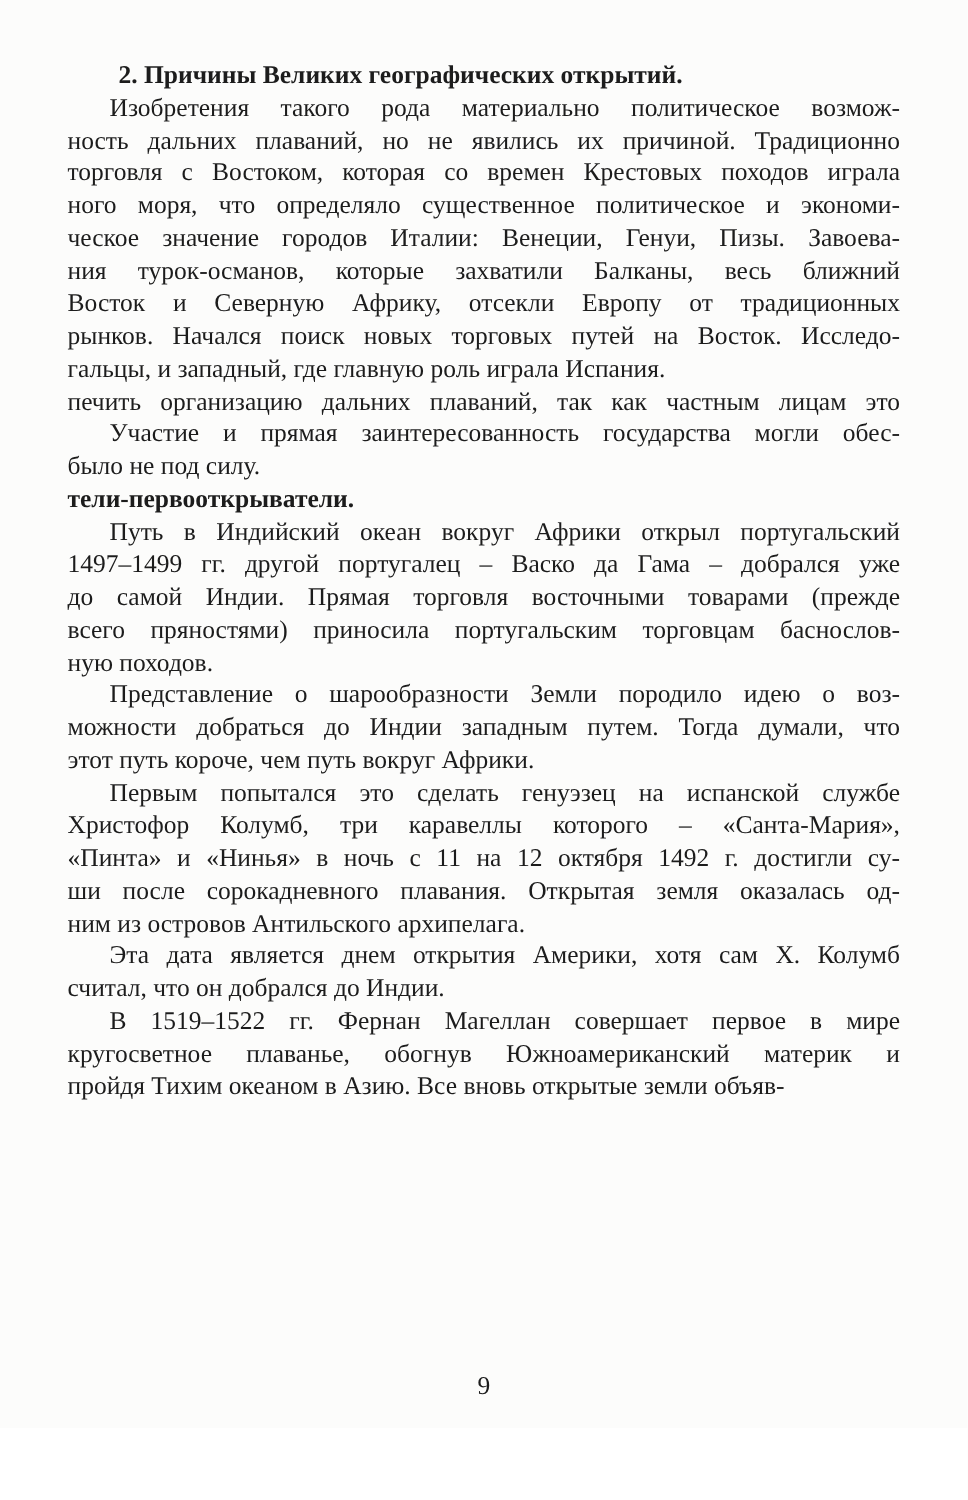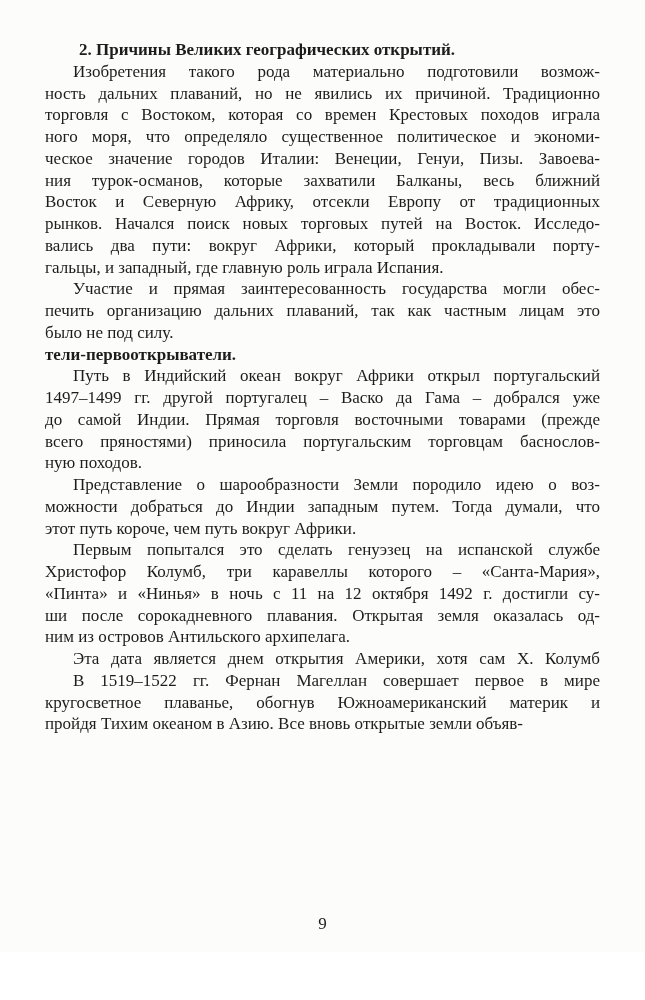--- a/index.html
+++ b/index.html
@@ -45,34 +45,33 @@
 </style>
 </head>
 <body>
 
 <div class="page" style="background: rgb(252, 252, 251); color: rgb(28, 28, 28);">
   <div class="text-column">
       <div class="block heading">
         <div class="line first last">2. Причины Великих географических открытий.</div>
       </div>
       <div class="block paragraph">
-        <div class="line first">Изобретения такого рода материально подготовили возмож-</div>
+        <div class="line first">Изобретения такого рода материально политическое возмож-</div>
         <div class="line">ность дальних плаваний, но не явились их причиной. Традиционно</div>
         <div class="line">торговля с Востоком, которая со времен Крестовых походов играла</div>
         <div class="line">ного моря, что определяло существенное политическое и экономи-</div>
         <div class="line">ческое значение городов Италии: Венеции, Генуи, Пизы. Завоева-</div>
         <div class="line">ния турок-османов, которые захватили Балканы, весь ближний</div>
         <div class="line">Восток и Северную Африку, отсекли Европу от традиционных</div>
         <div class="line">рынков. Начался поиск новых торговых путей на Восток. Исследо-</div>
-        <div class="line">вались два пути: вокруг Африки, который прокладывали порту-</div>
         <div class="line last">гальцы, и западный, где главную роль играла Испания.</div>
       </div>
       <div class="block paragraph">
+        <div class="line">печить организацию дальних плаваний, так как частным лицам это</div>
         <div class="line first">Участие и прямая заинтересованность государства могли обес-</div>
-        <div class="line">печить организацию дальних плаваний, так как частным лицам это</div>
         <div class="line last">было не под силу.</div>
       </div>
       <div class="block heading">
         <div class="line last">тели-первооткрыватели.</div>
       </div>
       <div class="block paragraph">
         <div class="line first">Путь в Индийский океан вокруг Африки открыл португальский</div>
         <div class="line">1497–1499 гг. другой португалец – Васко да Гама – добрался уже</div>
         <div class="line">до самой Индии. Прямая торговля восточными товарами (прежде</div>
         <div class="line">всего пряностями) приносила португальским торговцам баснослов-</div>
@@ -85,20 +84,21 @@
       </div>
       <div class="block paragraph">
         <div class="line first">Первым попытался это сделать генуэзец на испанской службе</div>
         <div class="line">Христофор Колумб, три каравеллы которого – «Санта-Мария»,</div>
         <div class="line">«Пинта» и «Нинья» в ночь с 11 на 12 октября 1492 г. достигли су-</div>
         <div class="line">ши после сорокадневного плавания. Открытая земля оказалась од-</div>
         <div class="line last">ним из островов Антильского архипелага.</div>
       </div>
       <div class="block paragraph">
         <div class="line first">Эта дата является днем открытия Америки, хотя сам Х. Колумб</div>
+        <div class="line last">считал, что он добрался до Индии.</div>
       </div>
       <div class="block paragraph">
         <div class="line first">В 1519–1522 гг. Фернан Магеллан совершает первое в мире</div>
         <div class="line">кругосветное плаванье, обогнув Южноамериканский материк и</div>
         <div class="line last">пройдя Тихим океаном в Азию. Все вновь открытые земли объяв-</div>
       </div>
     </div>
   <div class="page-number">9</div>
 </div>
 

